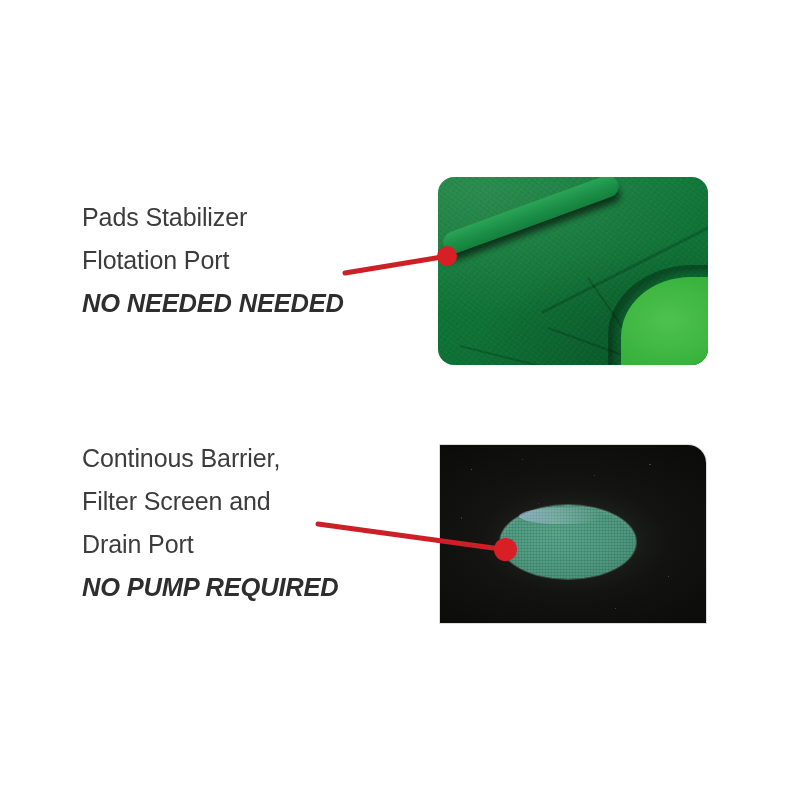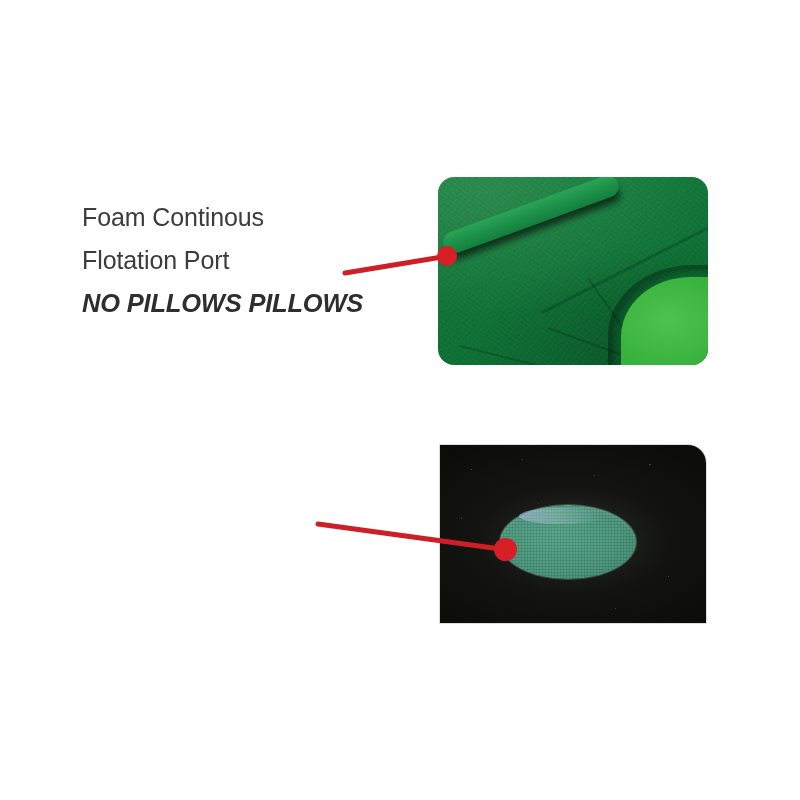--- a/index.html
+++ b/index.html
@@ -222,37 +222,43 @@
   }
   #dot-top    { left: 437px; top: 246px; width: 20px; height: 20px; }
   #dot-bottom { left: 494px; top: 538px; width: 23px; height: 23px; }
 </style>
 </head>
 <body>
 
 <div id="page">
 
   <div class="callout-text" id="text-block-top">
-    <span class="callout-line">Foam Continous</span>
+    <span class="callout-line">Pads Stabilizer</span>
     <span class="callout-line">Flotation Port</span>
-    <span class="callout-line emphasis">NO PILLOWS PILLOWS</span>
+    <span class="callout-line emphasis">NO NEEDED NEEDED</span>
   </div>
 
   <div class="photo" id="photo-top">
     <div class="tex"></div>
     <div class="crease" id="crease-a"></div>
     <div class="crease" id="crease-b"></div>
     <div class="crease" id="crease-c"></div>
     <div class="crease" id="crease-d"></div>
     <div id="bright-blob-edge"></div>
     <div id="bright-blob"></div>
     <div id="foam-pad-shadow"></div>
     <div id="foam-pad"></div>
   </div>
 
+  <div class="callout-text" id="text-block-bottom">
+    <span class="callout-line">Continous Barrier,</span>
+    <span class="callout-line">Filter Screen and</span>
+    <span class="callout-line">Drain Port</span>
+    <span class="callout-line emphasis">NO PUMP REQUIRED</span>
+  </div>
 
   <div class="photo" id="photo-bottom">
     <div class="speckle"></div>
     <div id="drain-halo"></div>
     <div id="drain-port">
       <div class="mesh"></div>
       <div class="highlight"></div>
     </div>
   </div>
 

